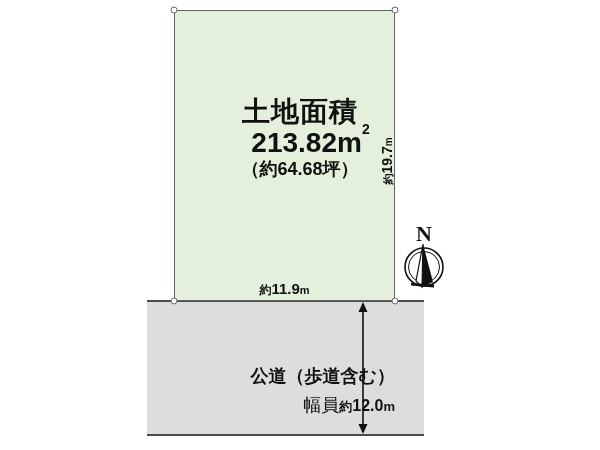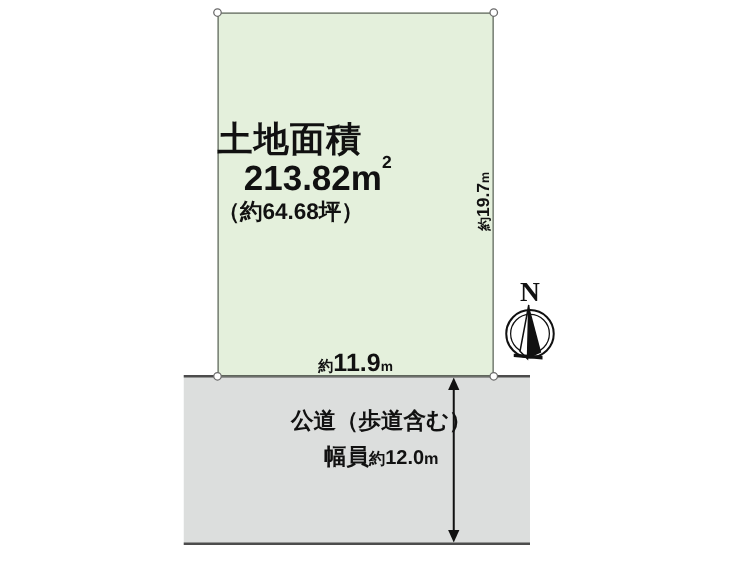--- a/index.html
+++ b/index.html
@@ -14,45 +14,45 @@
     border:1px solid var(--plot-border,#5f665c);
   }
   .corner{
     position:absolute;width:7px;height:7px;border-radius:50%;
     background:#fff;border:1px solid #6a6a6a;box-sizing:border-box;
     transform:translate(-50%,-50%);z-index:5;
   }
   .c-tl{left:174px;top:10px;}  .c-tr{left:395px;top:10px;}
   .c-bl{left:174px;top:301px;} .c-br{left:395px;top:301px;}
   
-  .plot-label{position:absolute;left:174px;top:97px;width:252px;line-height:1.05;}
+  .plot-label{position:absolute;left:174px;top:97px;width:252px;text-align:center;line-height:1.05;}
   .plot-title{font-size:28px;font-weight:bold;letter-spacing:1px;}
   .plot-area{font-size:28px;font-weight:bold;margin-top:2px;margin-left:21px;}
   .plot-area .sup{font-size:14px;vertical-align:top;position:relative;top:-6px;font-weight:bold;}
   .plot-tsubo{font-size:18px;font-weight:bold;margin-top:2px;}
   
   .dim-h{position:absolute;left:174px;top:280px;width:221px;text-align:center;white-space:nowrap;}
   .dim-v{
     position:absolute;left:387px;top:161px;transform:translate(-50%,-50%) rotate(-90deg);
     white-space:nowrap;
   }
   .dim-pre{font-size:12px;font-weight:600;}
-  .dim-val{font-size:20px;font-weight:600;}
+  .dim-val{font-size:15px;font-weight:600;}
   .dim-unit{font-size:11px;font-weight:600;}
   .dim-v .dim-pre{font-size:11px;} .dim-v .dim-val{font-size:14px;} .dim-v .dim-unit{font-size:10px;}
   
   .road{
     position:absolute;left:147px;top:300px;width:277px;height:136px;
     box-sizing:border-box;background:var(--road-fill,#dcdedd);
     border-top:2px solid var(--line,#4c4c4c);border-bottom:2px solid var(--line,#4c4c4c);
   }
-  .road-label{position:absolute;left:215px;top:324px;width:180px;text-align:center;white-space:nowrap;}
+  .road-label{position:absolute;left:215px;top:364px;width:180px;text-align:right;white-space:nowrap;}
   .road-name{font-size:18px;font-weight:bold;}
   .road-width{margin-top:5px;}
-  .road-width .kanji{font-size:18px;font-weight:bold;}
+  .road-width .kanji{font-size:18px;font-weight:normal;}
   .road-width .pre{font-size:13px;font-weight:bold;}
   .road-width .val{font-size:16px;font-weight:bold;}
   .road-width .unit{font-size:13px;font-weight:bold;}
   
   .width-arrow{position:absolute;left:355px;top:302px;}
   .compass{position:absolute;left:398px;top:220px;}
   .compass text{font-family:"Liberation Serif","DejaVu Serif",serif;font-weight:bold;}
 </style>
 </head>
 <body>

